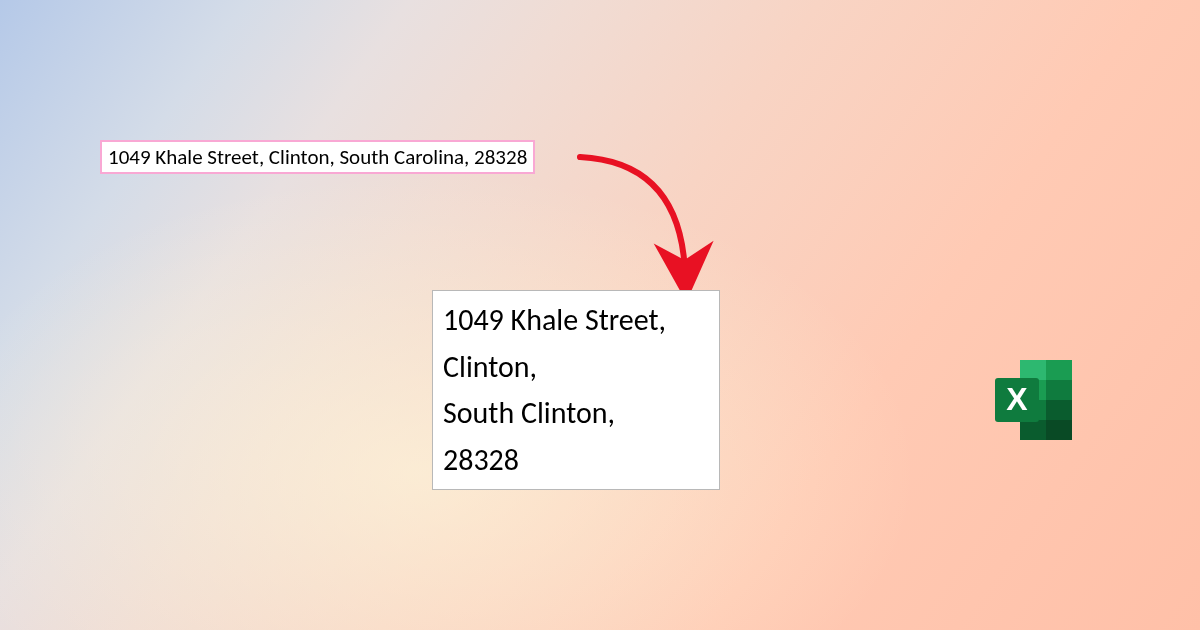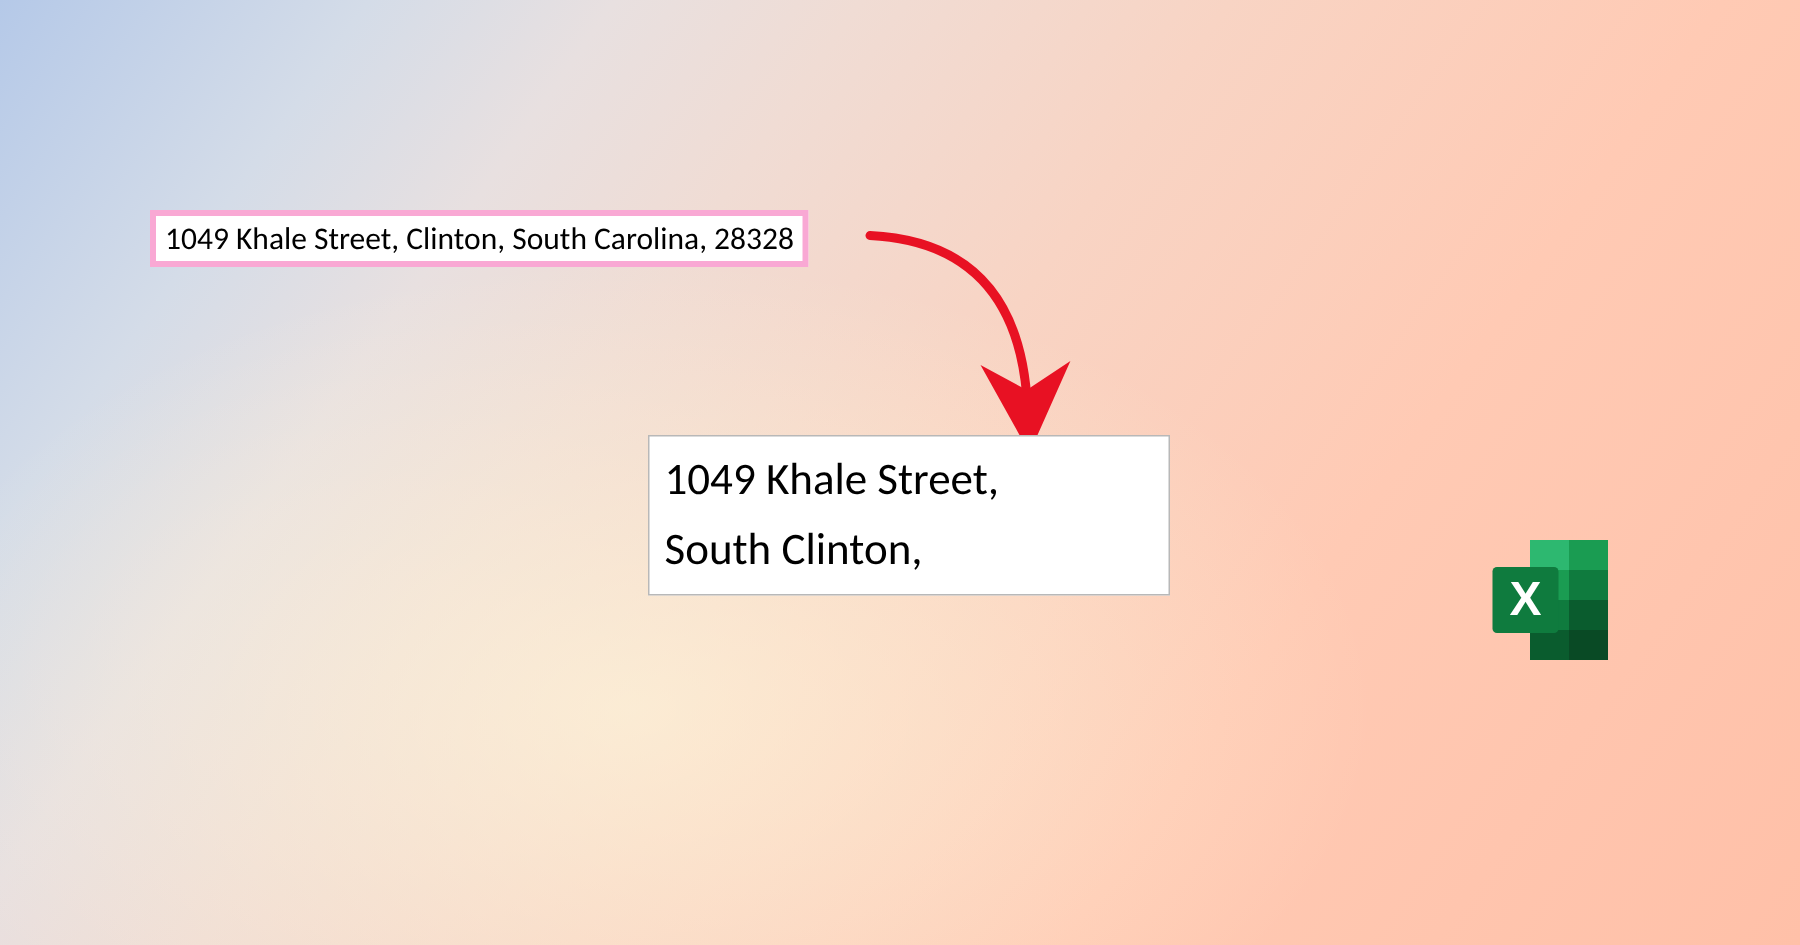--- a/index.html
+++ b/index.html
@@ -32,35 +32,35 @@
         rgba(255, 250, 220, 0.6) 0%, 
         rgba(255, 250, 220, 0) 45%);
       pointer-events: none;
     }
 
     .cell-single {
       position: absolute;
       left: 100px;
       top: 140px;
       background: #ffffff;
-      border: 4px solid #f9a8d4;
+      border: 2px solid #f9a8d4;
       padding: 2px 6px;
       font-size: 21px;
       color: #000;
       white-space: nowrap;
     }
 
     .cell-multi {
       position: absolute;
       left: 432px;
       top: 290px;
       background: #ffffff;
       border: 1px solid #b8b8b8;
       padding: 6px 10px;
-      width: 348px;
+      width: 288px;
     }
     
     .cell-multi .line {
       font-size: 30px;
       color: #000;
       line-height: 1.55;
     }
 
     .arrow-container {
       position: absolute;
@@ -94,21 +94,23 @@
       <marker id="arrowhead" markerWidth="12" markerHeight="12" refX="6" refY="6" orient="auto">
         <path d="M 1 1 L 11 6 L 1 11 L 4 6 Z" fill="#e81123"></path>
       </marker>
     </defs>
     <path d="M 10 15 Q 110 20, 115 130" stroke="#e81123" stroke-width="6" fill="none" marker-end="url(#arrowhead)" stroke-linecap="round"></path>
   </svg>
 </div>
 
 <div class="cell-multi">
   <div class="line">1049 Khale Street,</div>
+  <div class="line">Clinton,</div>
   <div class="line">South Clinton,</div>
+  <div class="line">28328</div>
 </div>
 
 <div class="excel-icon">
   <svg width="100" height="100" viewBox="0 0 100 100">
 
     <rect x="35" y="10" width="52" height="80" fill="#1a9c52" rx="2"></rect>
 
     <rect x="35" y="10" width="52" height="20" fill="#2db870"></rect>
     <rect x="35" y="30" width="52" height="20" fill="#1a9c52"></rect>
     <rect x="35" y="50" width="52" height="20" fill="#0f7b3e"></rect>

